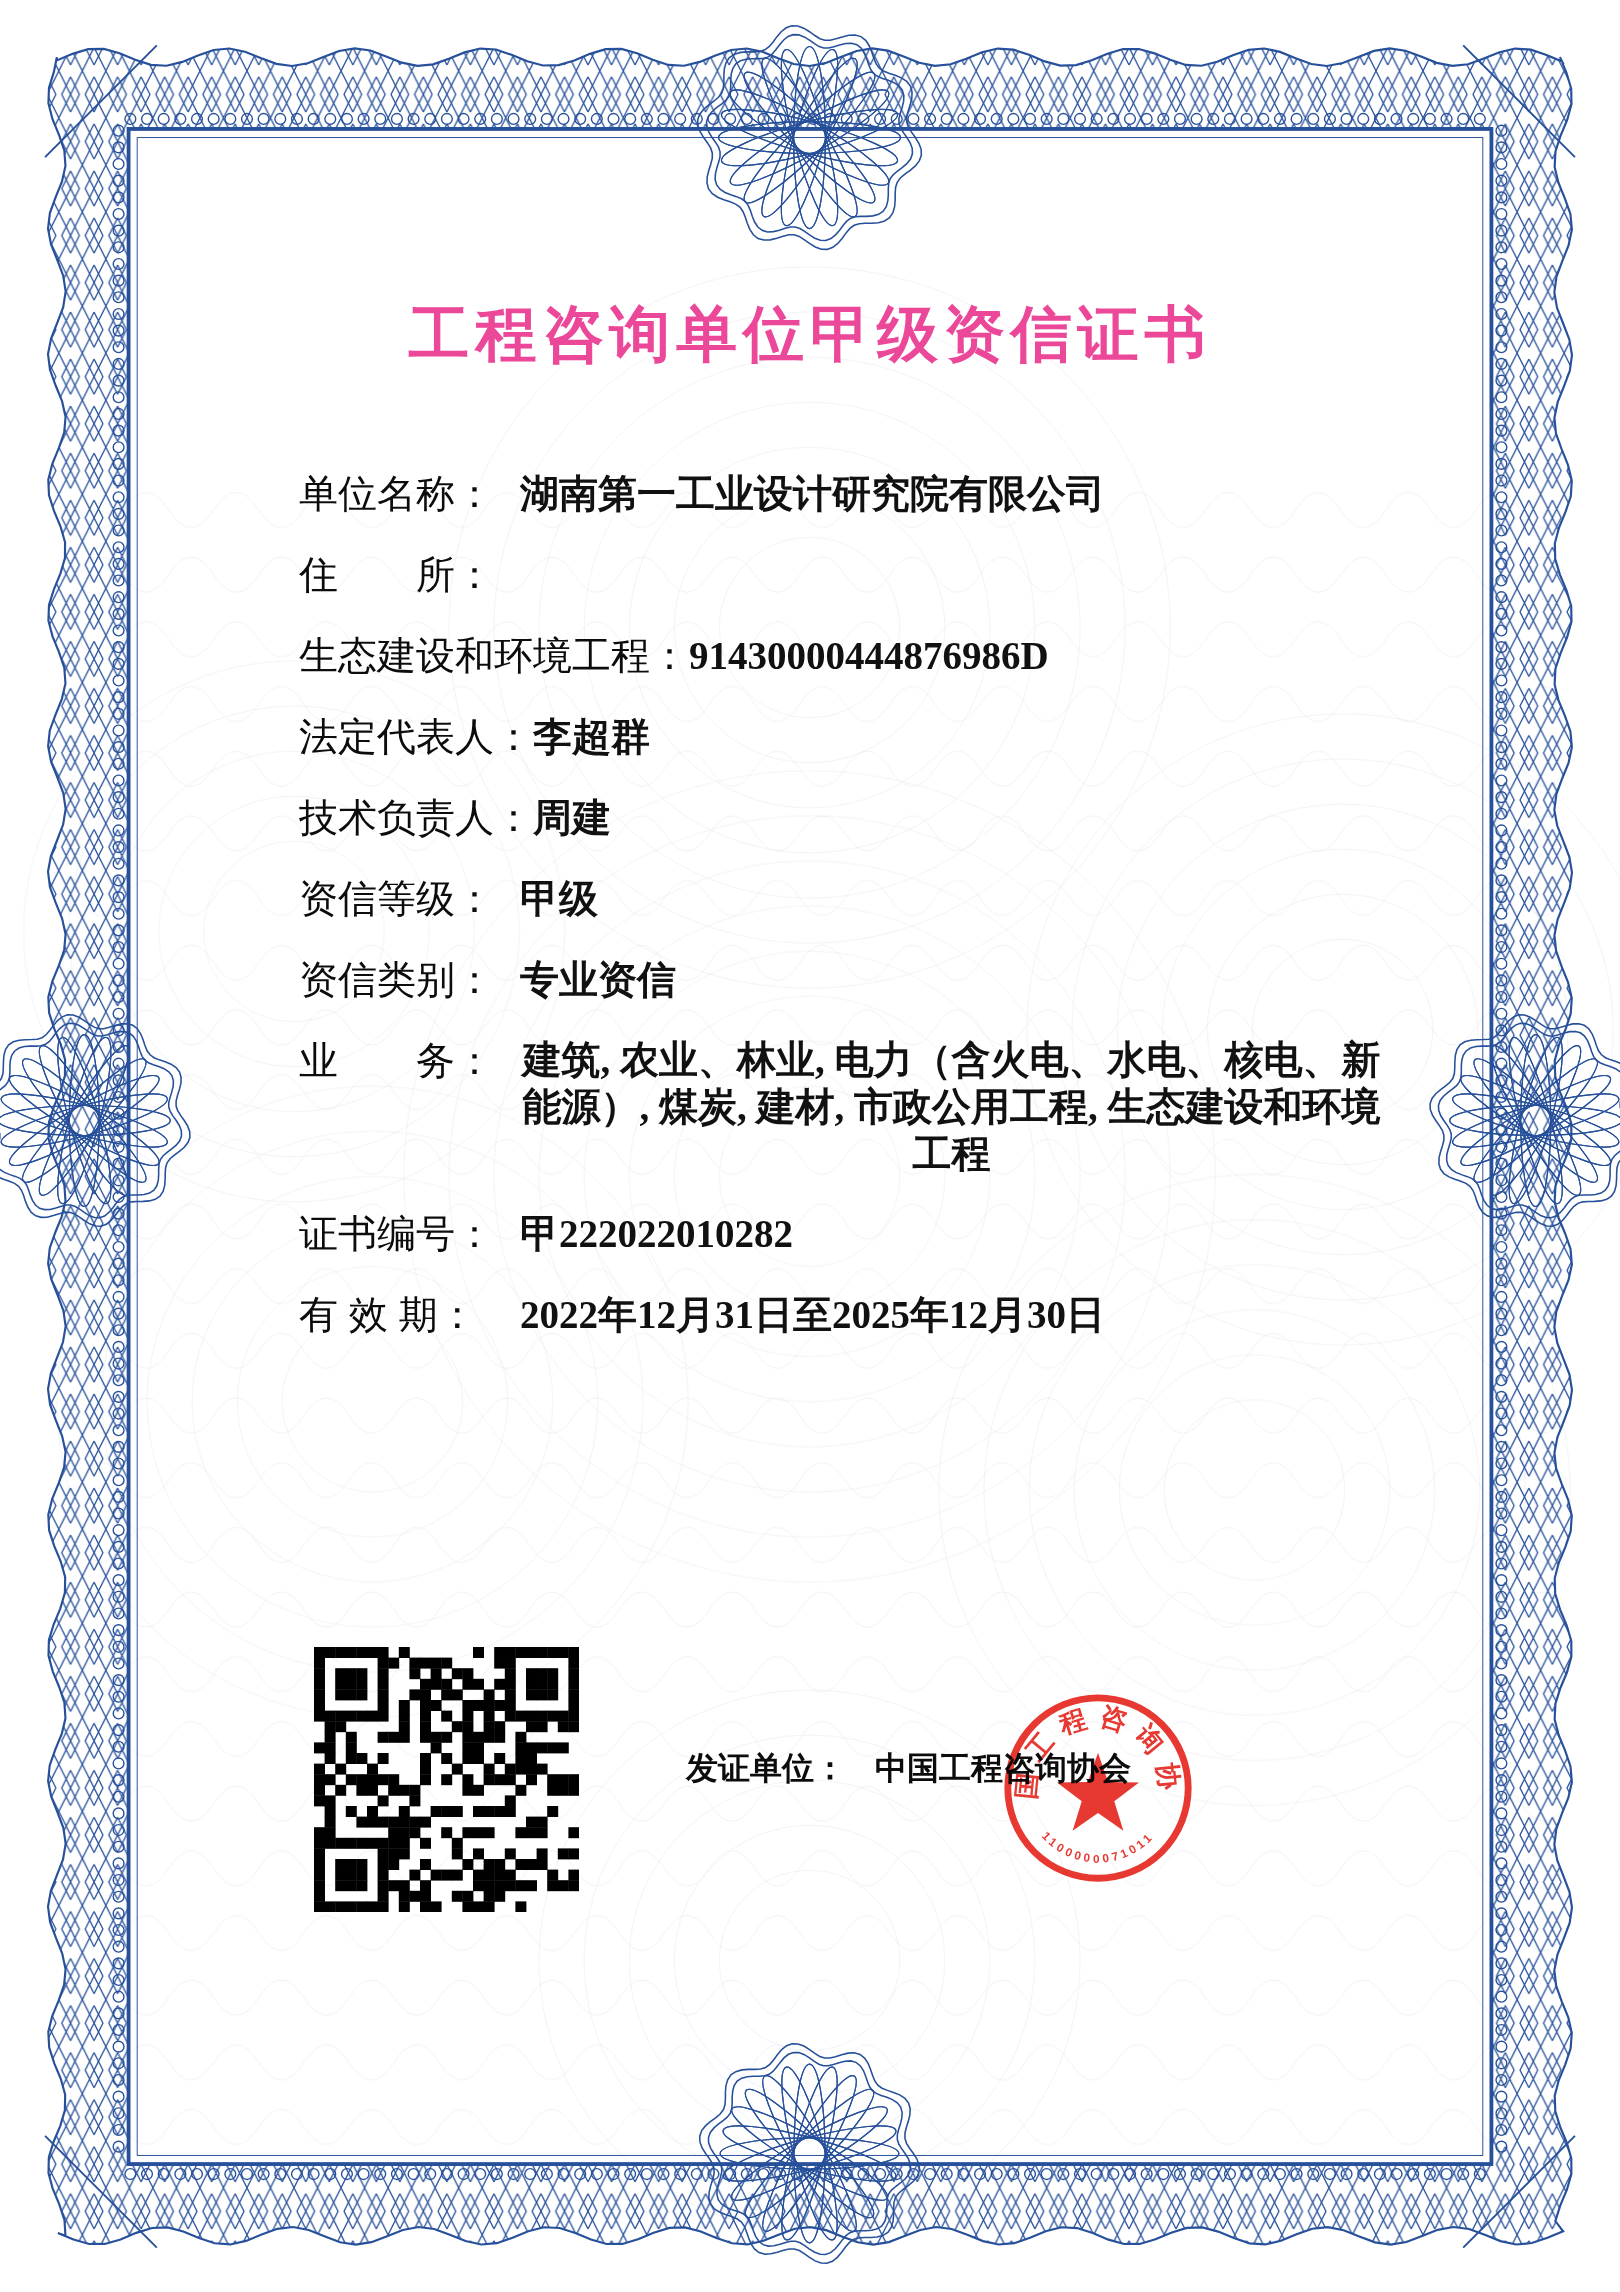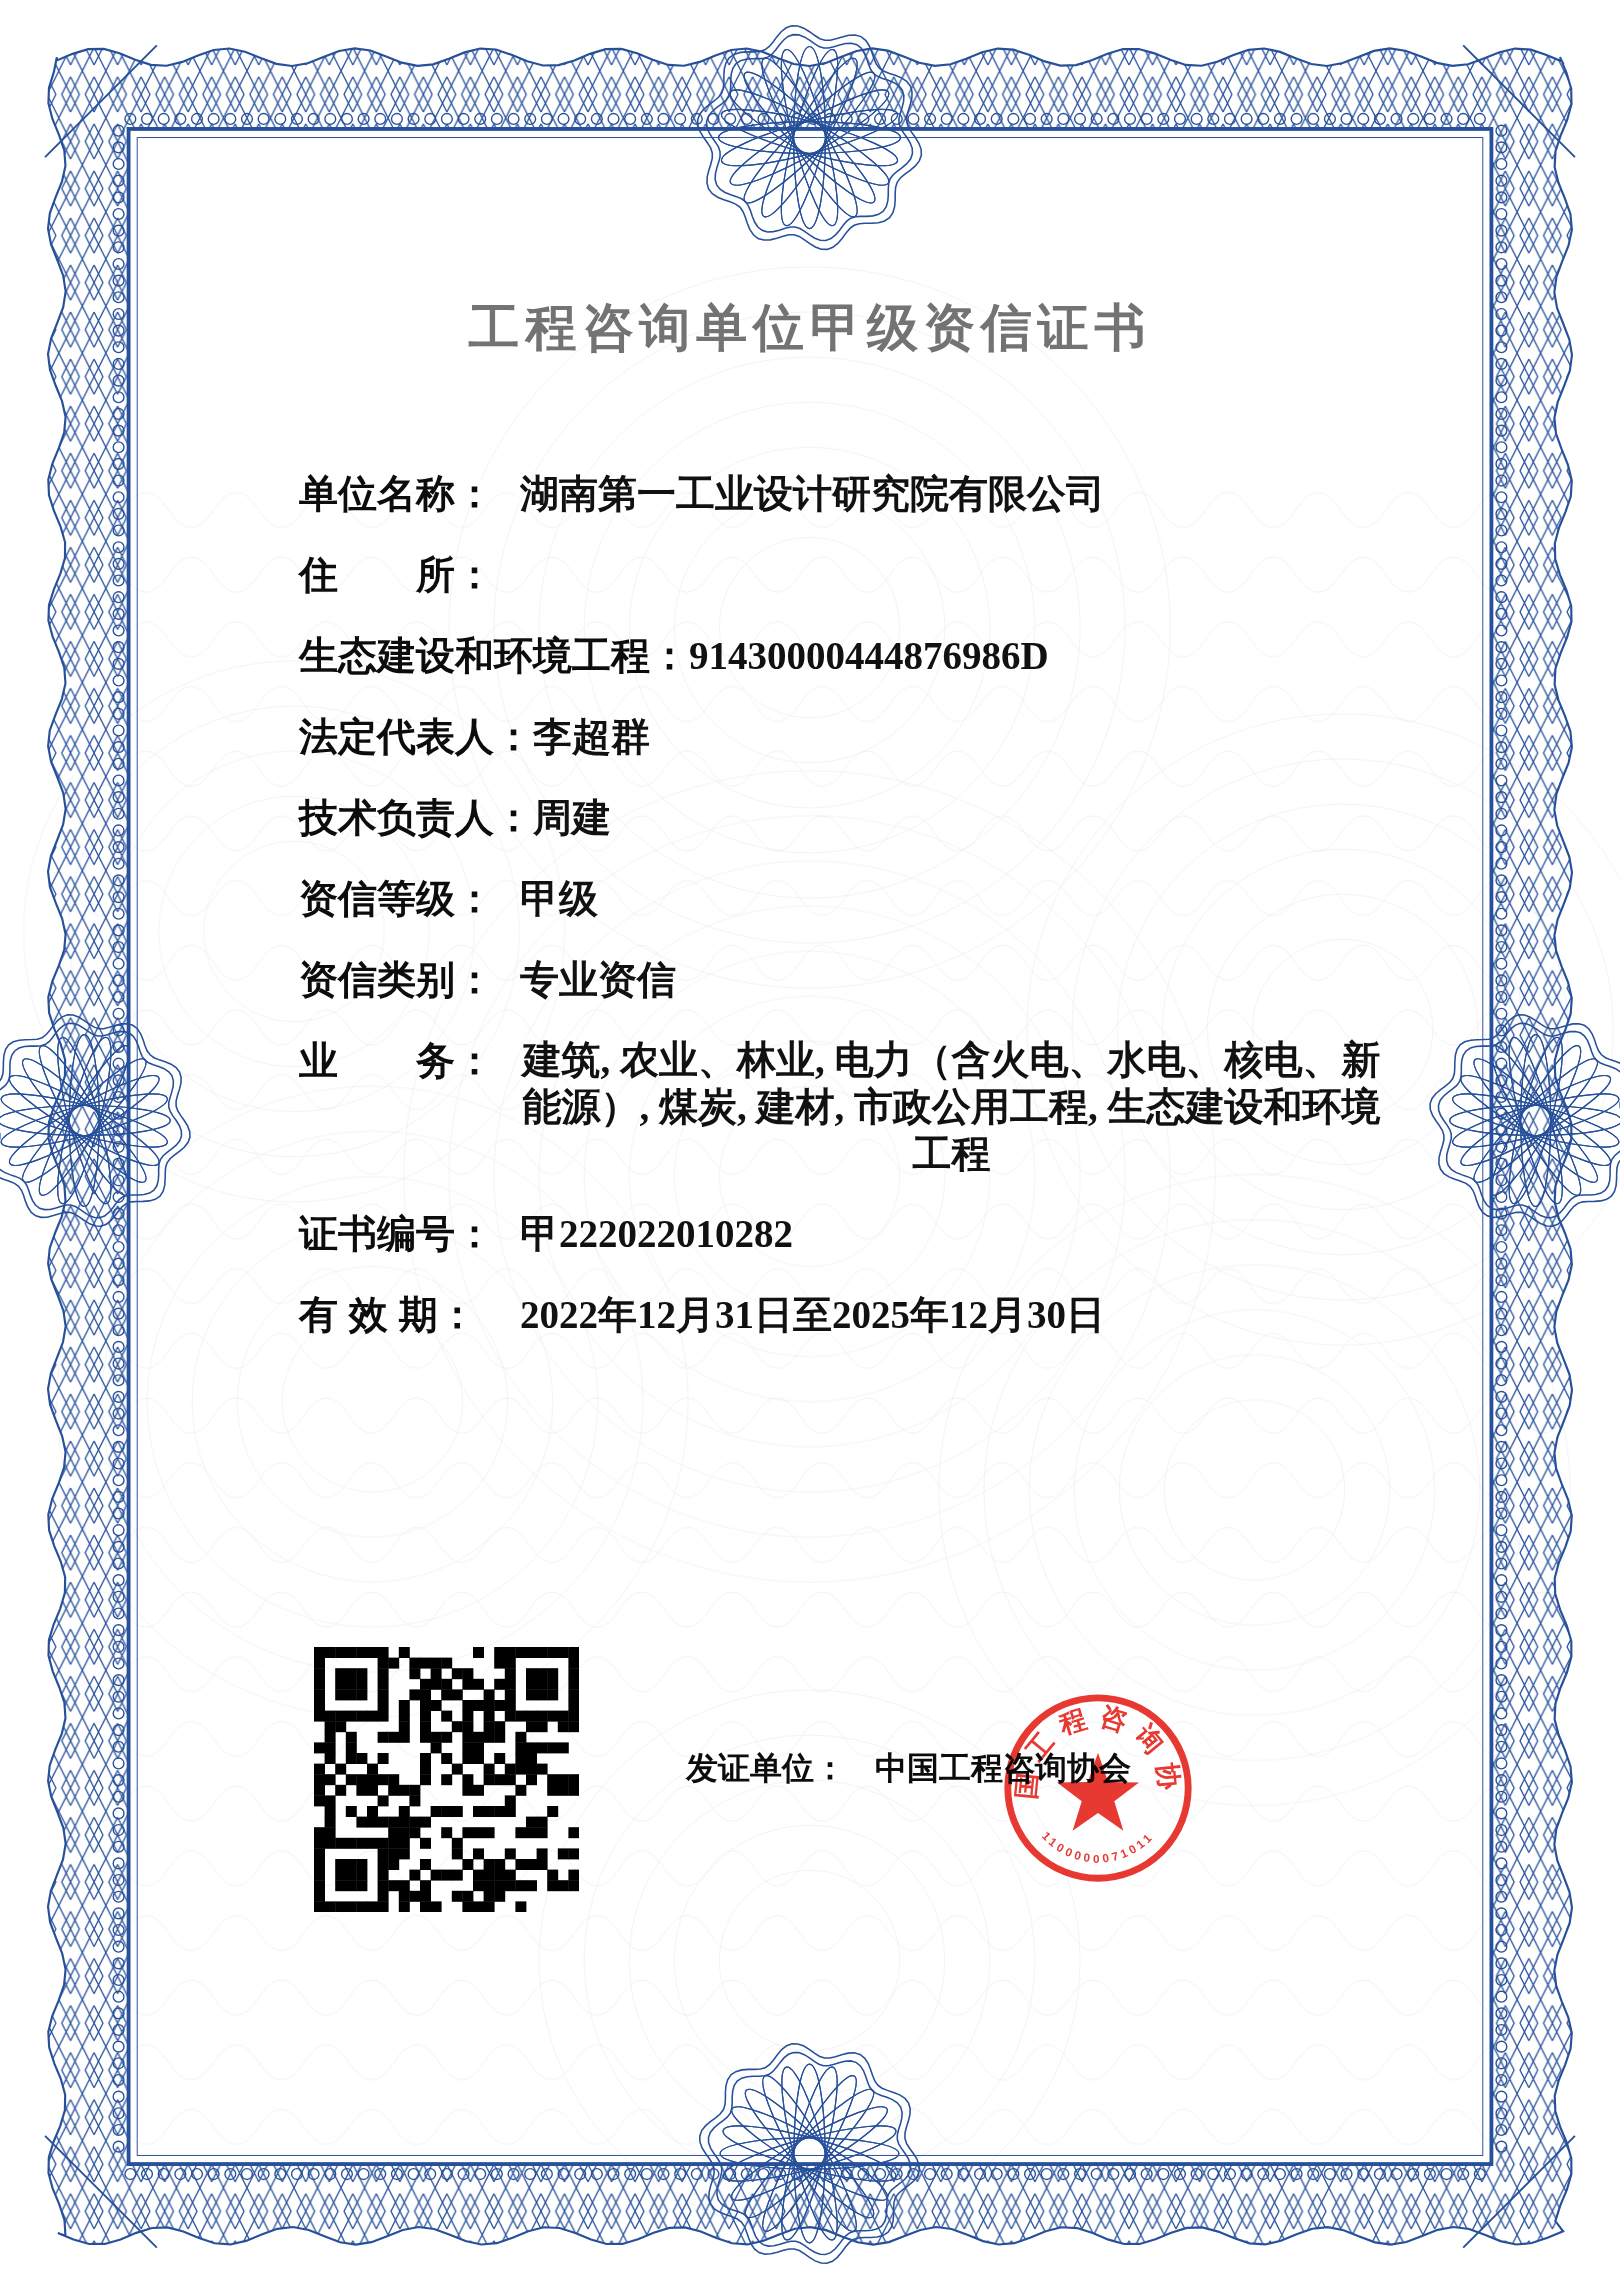--- a/index.html
+++ b/index.html
@@ -4,27 +4,27 @@
 <style>
   html,body{margin:0;padding:0;background:#9a9a9a;}
   .page{
     position:relative;width:1620px;height:2293px;background:#ffffff;
     overflow:hidden;font-family:"Liberation Sans",sans-serif;color:#101010;
   }
   #decor,#qr{position:absolute;}
   #decor{left:0;top:0;}
   .title{
     position:absolute;left:0;top:294px;width:100%;text-align:center;
-    font-size:51px;font-weight:800;letter-spacing:5.9px;color:#737373;margin:0;
+    font-size:61px;font-weight:800;letter-spacing:5.9px;color:#ec4899;margin:0;
     font-family:"Liberation Sans",sans-serif;
   }
   .fields{position:absolute;left:299px;top:469px;width:1137px;}
   .row{display:flex;align-items:flex-start;margin-bottom:32px;}
   .flabel{
-    min-width:221px;font-weight:bold;font-size:39px;line-height:49px;
+    min-width:221px;font-weight:normal;font-size:39px;line-height:49px;
     white-space:nowrap;color:#0c0c0c;
   }
   .fvalue{
     font-size:39px;font-weight:600;line-height:49px;color:#111;
     font-family:"Liberation Serif",serif;
   }
   .row-business .fvalue{line-height:47px;max-width:863px;text-align:center;}
   .issuer{
     position:absolute;left:686px;top:1747px;display:flex;align-items:baseline;
     font-size:32px;font-weight:bold;color:#0c0c0c;white-space:nowrap;

